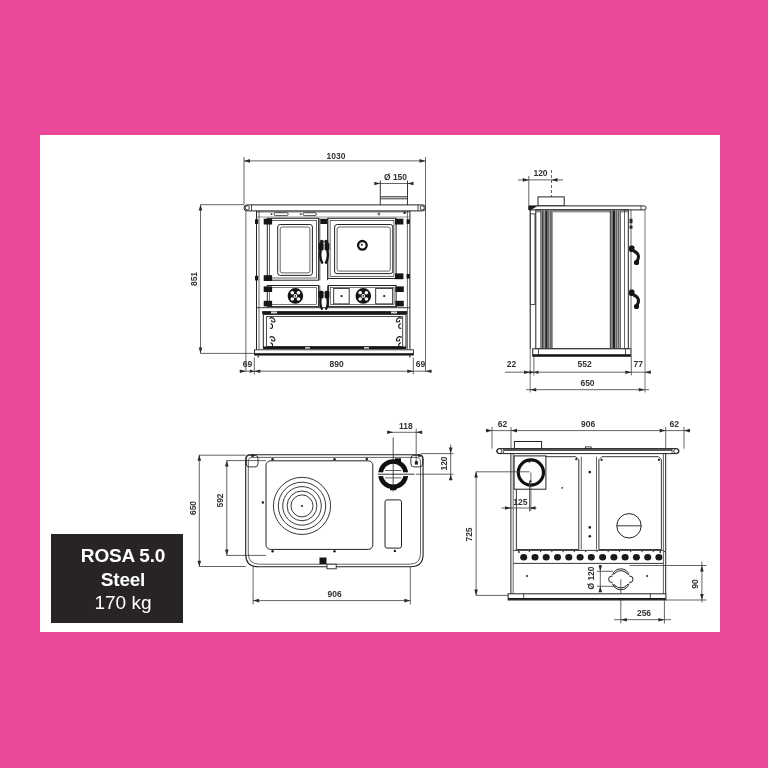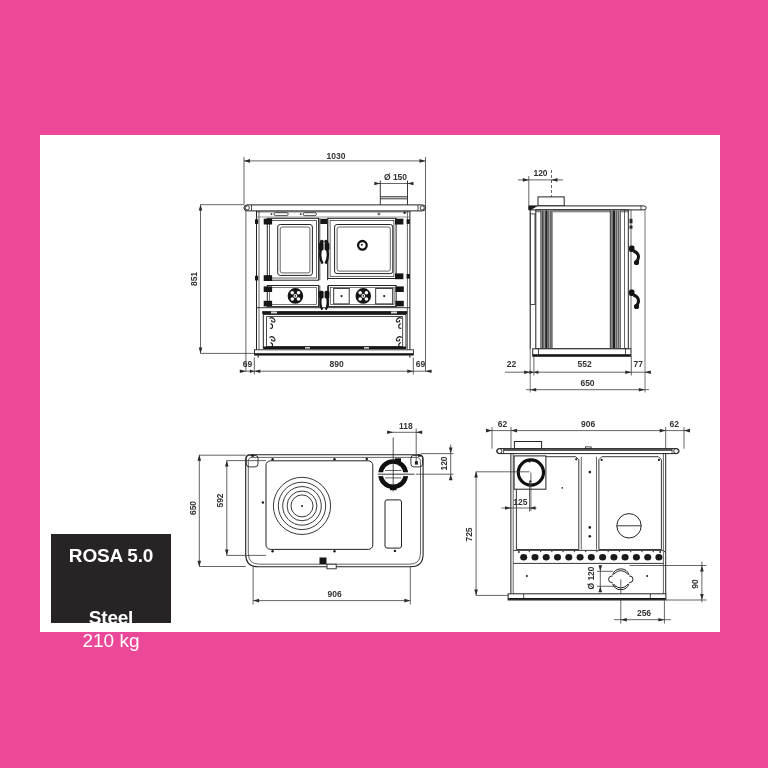--- a/index.html
+++ b/index.html
@@ -1,23 +1,23 @@
 <!DOCTYPE html>
 <html><head>
 <meta charset="utf-8">
 <style>
   html,body { margin:0; padding:0; background:#000; width:768px; height:768px; overflow:hidden; }
   .stage { position:relative; width:768px; height:768px; background:#ec4899; }
   .panel { position:absolute; left:40px; top:135px; width:680px; height:497px; background:#fff; }
   svg { position:absolute; left:0; top:0; }
   text { font-family:"Liberation Sans", sans-serif; }
   .label { position:absolute; left:51px; top:534px; width:120px; height:89px; background:#282425;
-           font-family:"Liberation Sans", sans-serif; color:#fff; text-align:center; }
+           font-family:"Liberation Sans", sans-serif; color:#fff; text-align:center;padding-left:12px; }
   .label .l1 { font-size:19px; font-weight:bold; line-height:23.5px; margin-top:10px; letter-spacing:-0.2px; }
-  .label .l2 { font-size:19px; font-weight:bold; line-height:23.5px; letter-spacing:-0.2px;margin-top:38px; }
+  .label .l2 { font-size:19px; font-weight:bold; line-height:23.5px; letter-spacing:-0.2px; }
   .label .l3 { font-size:19px; font-weight:normal; line-height:24px; }
 </style>
 </head>
 <body>
 <div class="stage">
   <div class="panel"></div>
   <svg width="768" height="768" viewBox="0 0 768 768">
 <g>
 <line x1="244" y1="160.9" x2="425.5" y2="160.9" stroke="#3d3d3d" stroke-width="0.8"></line>
 <polygon points="244,160.9 250.0,159.1 250.0,162.70000000000002" fill="#2a2a2a"></polygon>
@@ -382,15 +382,15 @@
 <text x="644.0" y="615.5" font-size="8.5" font-weight="bold" text-anchor="middle" fill="#333">256</text>
 <line x1="614" y1="619.7" x2="671" y2="619.7" stroke="#3d3d3d" stroke-width="0.8"></line>
 <polygon points="620.8,619.7 626.8,617.9000000000001 626.8,621.5" fill="#2a2a2a"></polygon>
 <polygon points="664.4,619.7 658.4,617.9000000000001 658.4,621.5" fill="#2a2a2a"></polygon>
 <line x1="664.4" y1="600.5" x2="664.4" y2="623.5" stroke="#3d3d3d" stroke-width="0.8"></line>
 </g>
   </svg>
   <div class="label">
       <div class="l1">ROSA 5.0</div>
       <div class="l2">Steel</div>
-      <div class="l3">210 kg</div>
+      <div class="l3">170 kg</div>
     </div>
 </div>
 
 </body></html>

